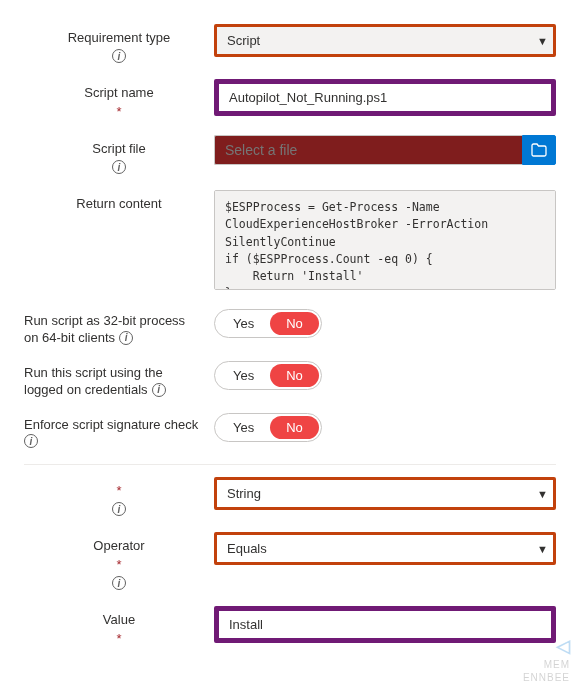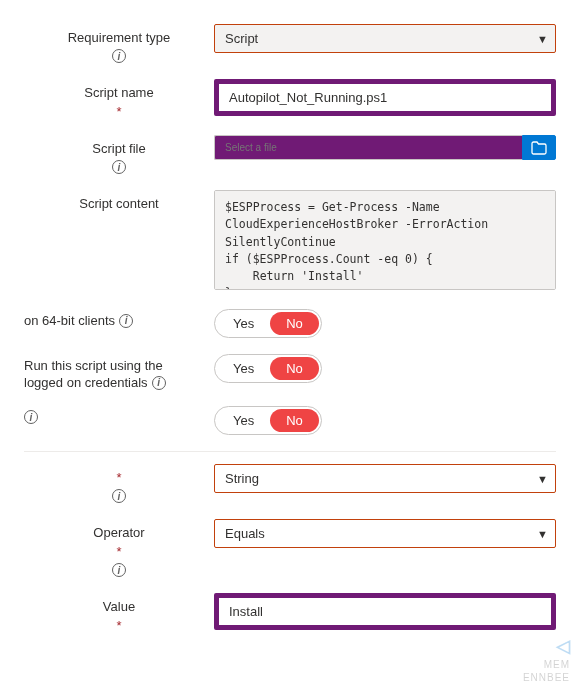--- a/index.html
+++ b/index.html
@@ -82,21 +82,21 @@
     .form-control {
       flex: 1;
     }
     .select-wrapper {
       position: relative;
       width: 100%;
     }
     .select-box {
       width: 100%;
       padding: 6px 30px 6px 10px;
-      border: 1px solid #c2410c;
+      border: 3px solid #c2410c;
       border-radius: 2px;
       background: #f3f2f1;
       font-size: 13px;
       color: #323130;
       appearance: none;
       cursor: pointer;
     }
     .select-box.white-bg {
       background: #ffffff;
     }
@@ -122,23 +122,23 @@
     .file-input-wrapper {
       display: flex;
       width: 100%;
     }
     .file-input {
       flex: 1;
       padding: 6px 10px;
       border: 1px solid #c8c6c4;
       border-right: none;
       border-radius: 2px 0 0 2px;
-      font-size: 10px;
+      font-size: 14px;
       color: #a19f9d;
-      background: #701a75;
+      background: #7f1d1d;
     }
     .file-browse-btn {
       width: 34px;
       background: #0078d4;
       border: 1px solid #0078d4;
       border-radius: 0 2px 2px 0;
       color: #ffffff;
       cursor: pointer;
       display: flex;
       align-items: center;
@@ -258,34 +258,37 @@
           <svg width="16" height="14" viewBox="0 0 16 14" fill="none">
             <path d="M1 2.5C1 1.67 1.67 1 2.5 1H6L7.5 3H13.5C14.33 3 15 3.67 15 4.5V11.5C15 12.33 14.33 13 13.5 13H2.5C1.67 13 1 12.33 1 11.5V2.5Z" stroke="white" stroke-width="1.3" fill="none"></path>
           </svg>
         </button>
       </div>
     </div>
   </div>
 
   <div class="form-row">
     <div class="form-label">
-      <span>Script content</span>
+      <span>Return content</span>
     </div>
     <div class="form-control">
       <textarea class="script-content-area" readonly="" style="">$ESPProcess = Get-Process -Name CloudExperienceHostBroker -ErrorAction SilentlyContinue
 if ($ESPProcess.Count -eq 0) {
     Return 'Install'
 }</textarea>
     </div>
   </div>
 
   <div class="form-row multi-line">
     <div class="form-label">
       <div class="form-label-block">
         <div class="form-label-text">
+          <span>Run script as 32-bit process</span>
+        </div>
+        <div class="form-label-text">
           <span>on 64-bit clients</span>
           <span class="info-icon">i</span>
         </div>
       </div>
     </div>
     <div class="form-control">
       <div class="toggle-group">
         <button class="toggle-btn">Yes</button>
         <button class="toggle-btn active">No</button>
       </div>
@@ -308,20 +311,23 @@
       <div class="toggle-group">
         <button class="toggle-btn">Yes</button>
         <button class="toggle-btn active">No</button>
       </div>
     </div>
   </div>
 
   <div class="form-row multi-line">
     <div class="form-label">
       <div class="form-label-block">
+        <div class="form-label-text">
+          <span>Enforce script signature check</span>
+        </div>
         <div class="form-label-text">
           <span class="info-icon">i</span>
         </div>
       </div>
     </div>
     <div class="form-control">
       <div class="toggle-group">
         <button class="toggle-btn">Yes</button>
         <button class="toggle-btn active">No</button>
       </div>

